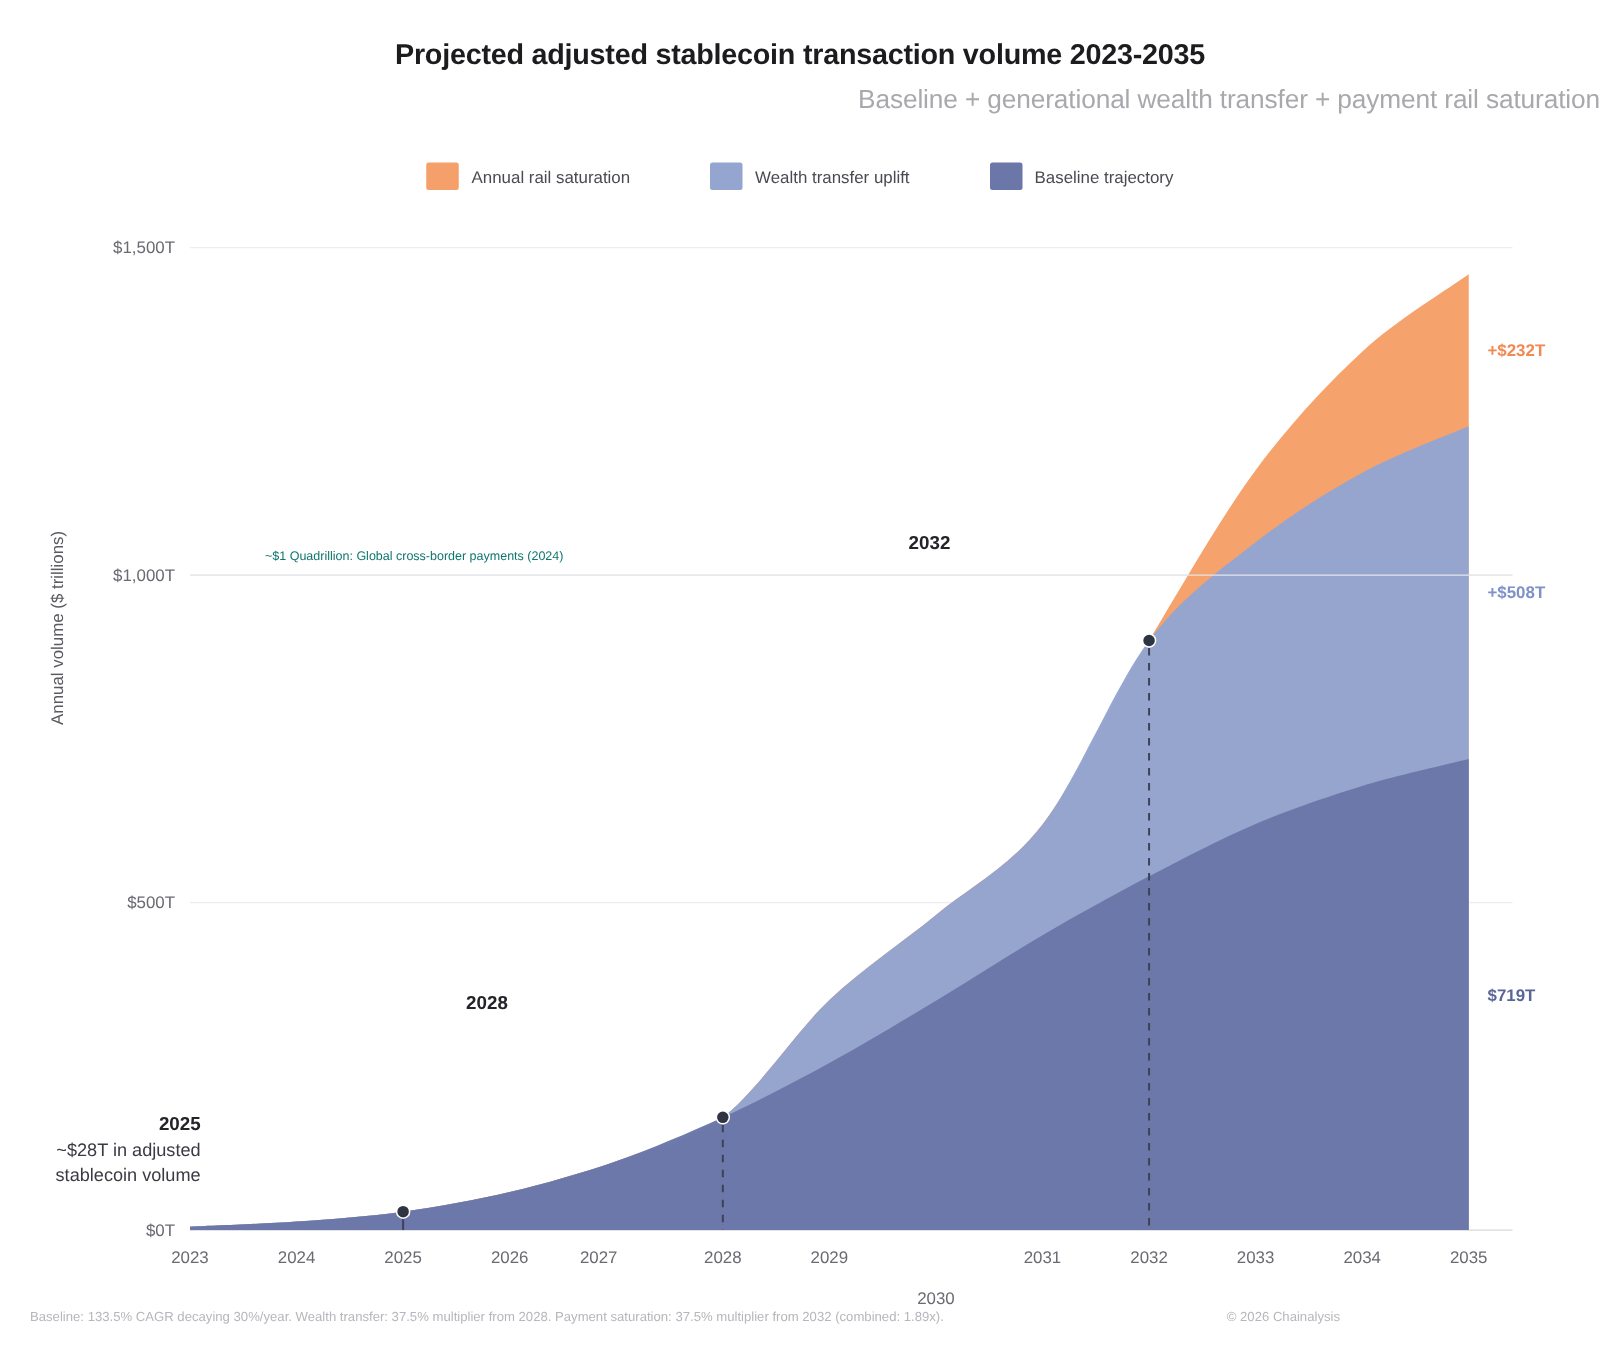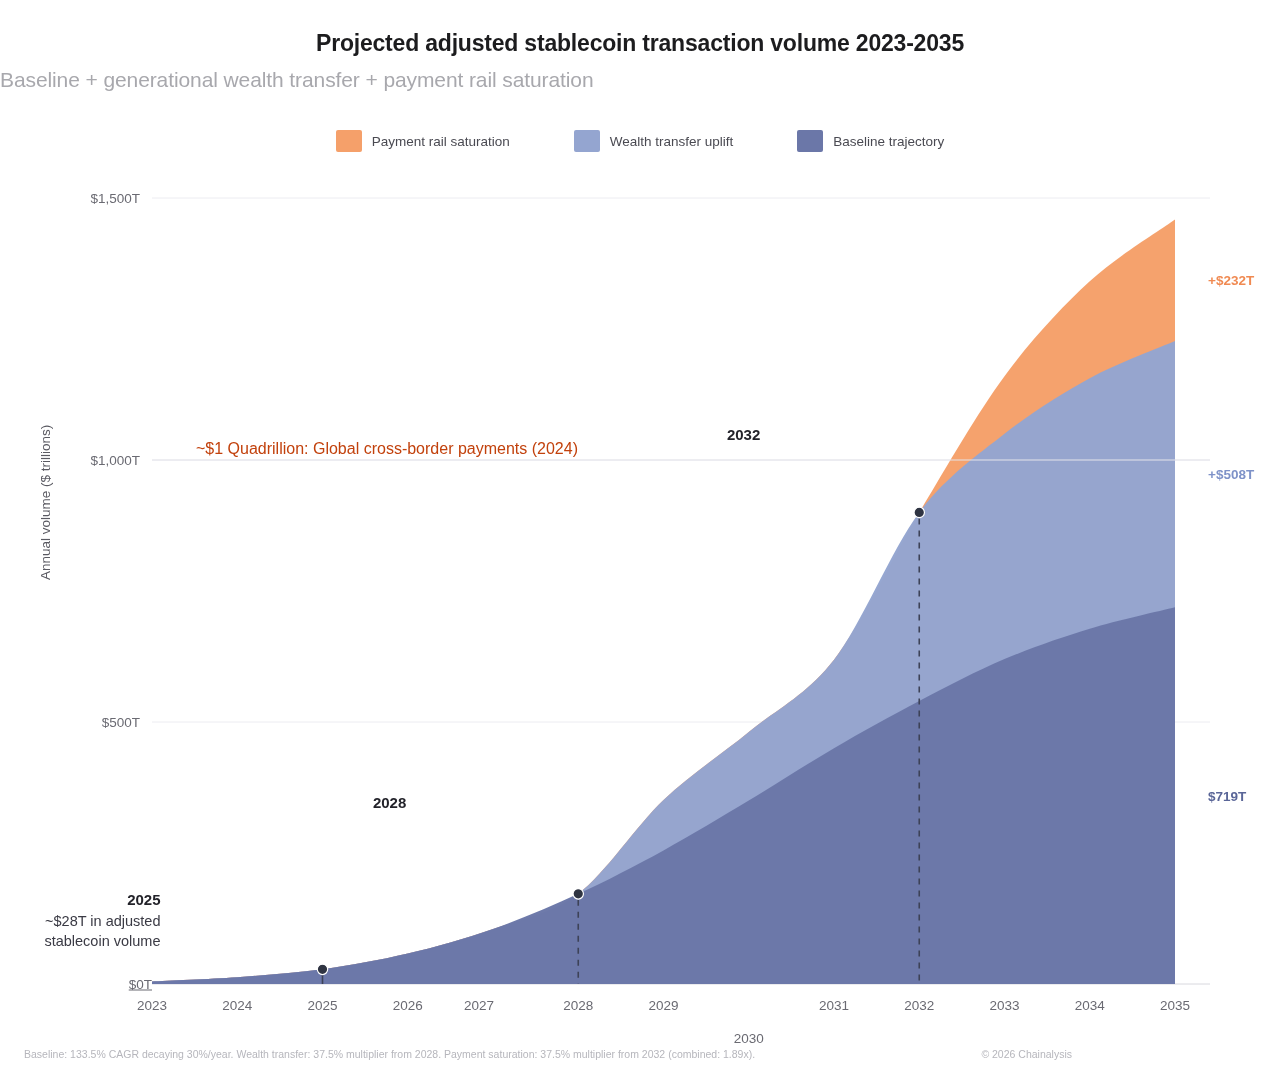--- a/index.html
+++ b/index.html
@@ -23,21 +23,21 @@
     left: 0; top: 30px; width: 1280px;
     text-align: center;
     font-size: 23px;
     font-weight: bold;
     color: #1c1c1e;
     letter-spacing: -0.2px;
   }
   #chart-subtitle {
     position: absolute;
     left: 0; top: 68px; width: 1280px;
-    text-align: left;
+    text-align: right;
     font-size: 21px;
     font-weight: 400;
     color: #a8a8ad;
     letter-spacing: -0.1px;
   }
 
   
   #legend {
     position: absolute;
     left: 0; top: 130px; width: 1280px;
@@ -113,36 +113,35 @@
     display: block;
   }
   .annot-text {
     font-size: 14.5px;
     color: #3a3a44;
     display: block;
     white-space: pre-line;
   }
   #note-quadrillion {
     position: absolute;
-    left: 196px;
+    left: 212px;
     top: 440px;
-    font-size: 16px;
-    color: #c2410c;
+    font-size: 10px;
+    color: #0f766e;
     white-space: nowrap;
   }
 
   
   .edge-label {
     position: absolute;
     left: 1190px;
     font-size: 13.5px;
     font-weight: bold;
     transform: translateY(-50%);
     white-space: nowrap;
-    margin-left: 18px;
   }
 
   
   #footnote {
     position: absolute;
     left: 24px;
     top: 1048px;
     font-size: 10.5px;
     color: #b6b6bc;
     white-space: nowrap;
@@ -161,21 +160,21 @@
 <body>
 
 <div id="root">
 
   <div id="chart-title">Projected adjusted stablecoin transaction volume 2023-2035</div>
   <div id="chart-subtitle">Baseline + generational wealth transfer + payment rail saturation</div>
 
   <div id="legend">
     <div class="legend-item">
       <span class="legend-swatch" style="background:#F5A06A"></span>
-      <span class="legend-label">Payment rail saturation</span>
+      <span class="legend-label">Annual rail saturation</span>
     </div>
     <div class="legend-item">
       <span class="legend-swatch" style="background:#94A5D0"></span>
       <span class="legend-label">Wealth transfer uplift</span>
     </div>
     <div class="legend-item">
       <span class="legend-swatch" style="background:#6B77A8"></span>
       <span class="legend-label">Baseline trajectory</span>
     </div>
   </div>
@@ -202,21 +201,21 @@
           <circle cx="919.25" cy="512.4000000000001" r="5.2" fill="#2f3442" stroke="#ffffff" stroke-width="1.2"></circle>
         </g>
         <line x1="152" y1="460" x2="1210" y2="460" stroke="#e4e4ea" stroke-width="1"></line>
         <line x1="1175" y1="219.48400000000004" x2="1175" y2="984" stroke="#ffffff" stroke-width="0"></line>
       </svg>
   </div>
 
   <div id="y-axis-title">Annual volume ($ trillions)</div>
 
   <div id="y-ticks">
-      <div class="ytick-label" style="top: 984px; left: 12px; width: 140px; text-decoration: underline;">$0T</div>
+      <div class="ytick-label" style="top: 984px; left: 0px; width: 140px;">$0T</div>
       <div class="ytick-label" style="top: 722px; left: 0px; width: 140px;">$500T</div>
       <div class="ytick-label" style="top: 460px; left: 0px; width: 140px;">$1,000T</div>
       <div class="ytick-label" style="top: 198px; left: 0px; width: 140px; padding-left: 40px;">$1,500T</div>
     </div>
   <div id="x-ticks">
       <div class="xtick-label" style="left: 152px;">2023</div>
       <div class="xtick-label" style="left: 237.25px;">2024</div>
       <div class="xtick-label" style="left: 322.5px;">2025</div>
       <div class="xtick-label" style="left: 407.75px;">2026</div>
       <div class="xtick-label" style="left: 479px;">2027</div>

